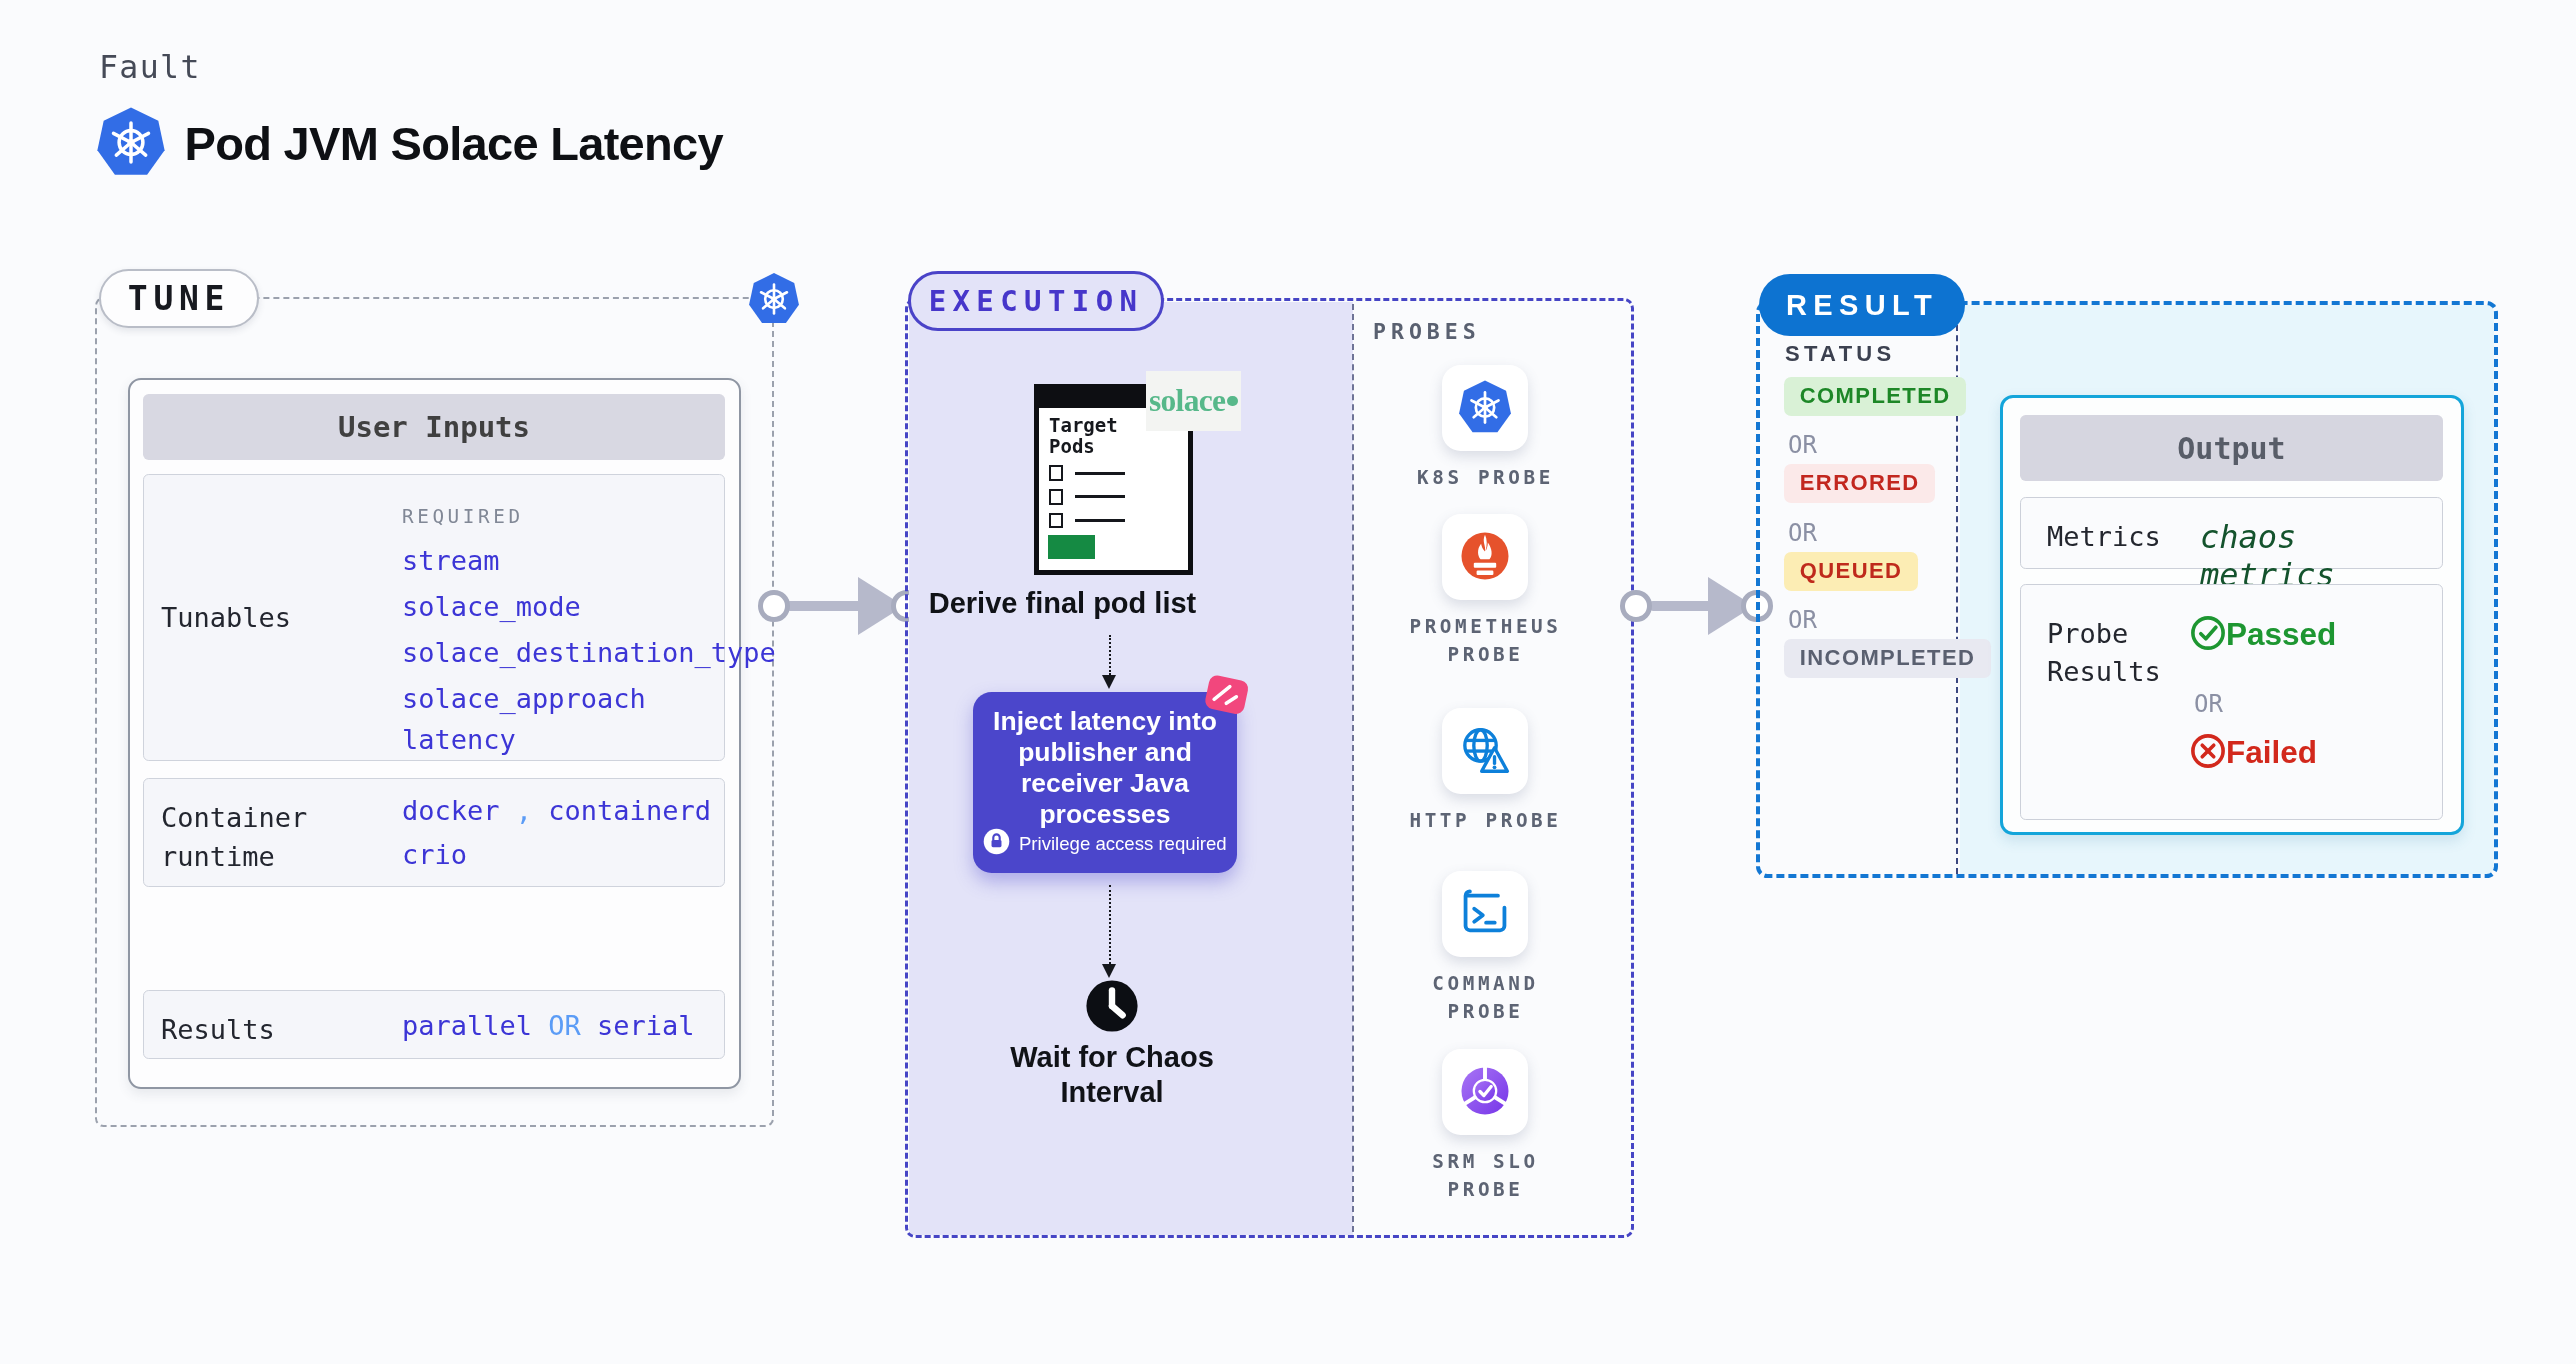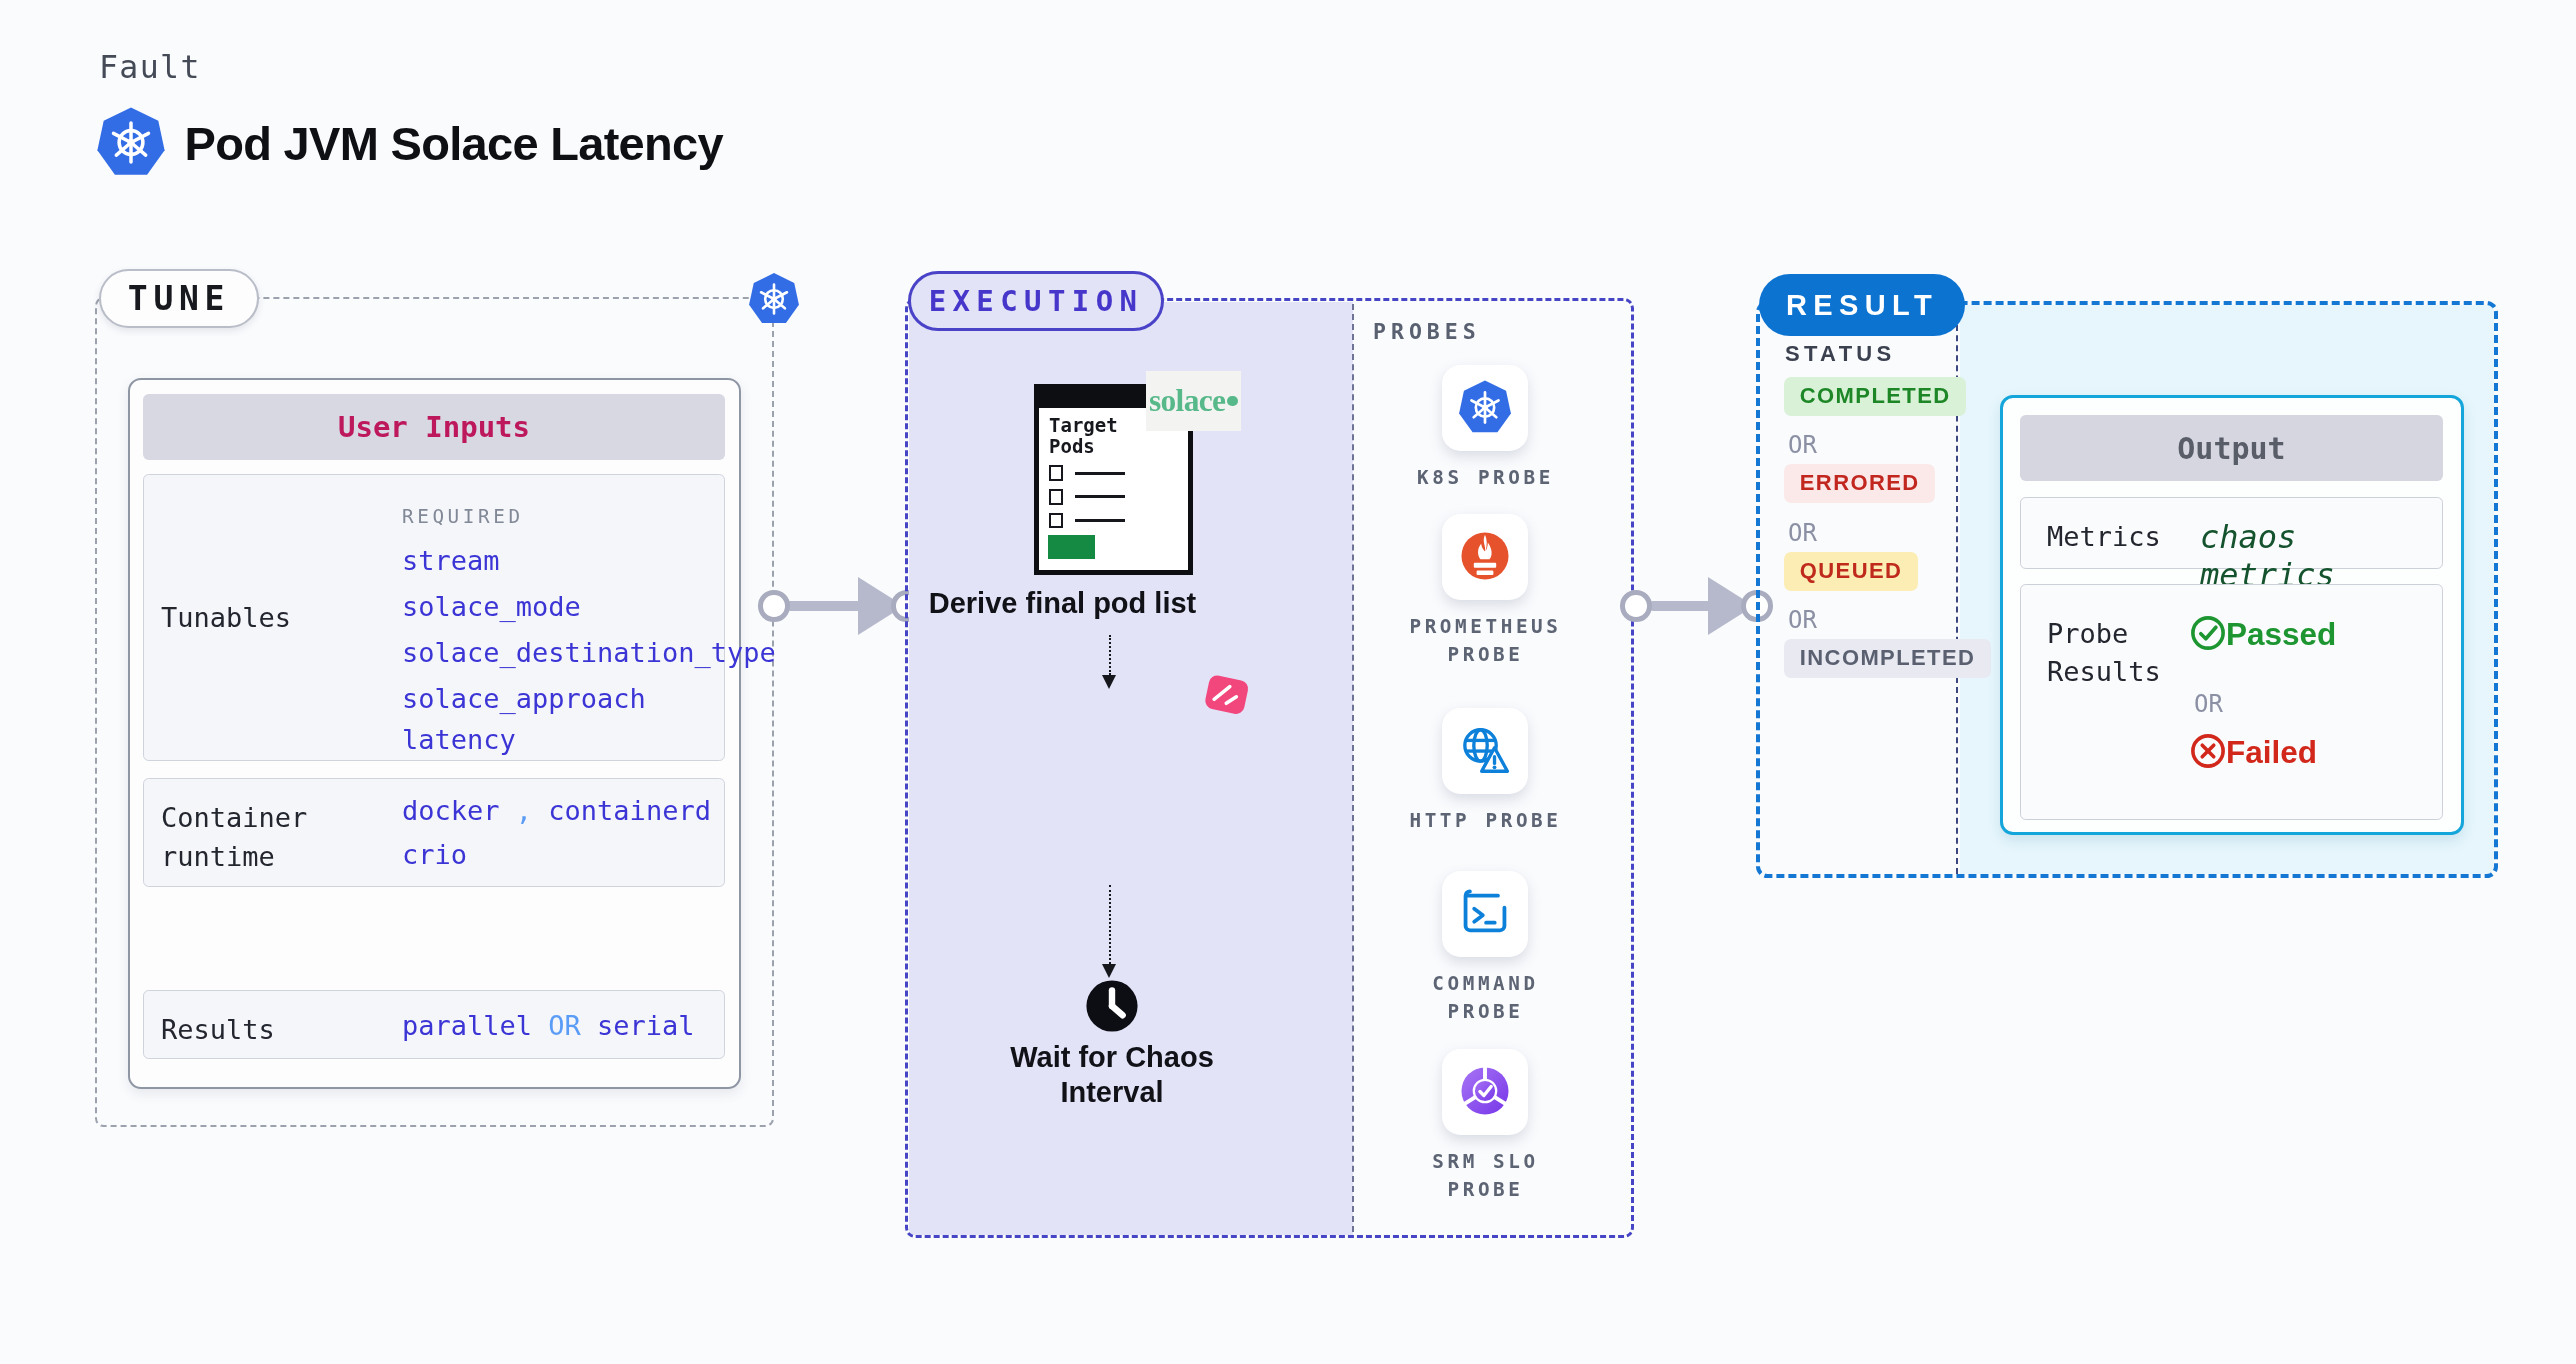--- a/index.html
+++ b/index.html
@@ -24,21 +24,21 @@
   .result-badge { left:1759px; top:274px; width:206px; height:62px; background:#0d73d1; }
   .result-badge span { font-size:29px; font-weight:bold; letter-spacing:6.4px; color:#ffffff; }
 
   
   .tune-box { left:95px; top:297px; width:679px; height:830px; border:2.9px dashed #9ba1ad; border-radius:8.6px; }
   .tune-k8s { left:748px; top:272px; }
   .ui-card { left:128px; top:378px; width:613px; height:711px; background:#fdfdfe; border:2.9px solid #8f96a3;
              border-radius:13px; box-shadow:0 4.3px 11.5px rgba(60,66,90,.10); }
   .ui-header { left:143px; top:394px; width:582px; height:66px; background:#d8d8e2; border-radius:5.7px;
                display:flex; align-items:center; justify-content:center; }
-  .ui-header span { font-size:29px; font-weight:bold; color:#be185d; }
+  .ui-header span { font-size:29px; font-weight:bold; color:#404040; }
   .ui-row { background:#f5f6fa; border:1.4px solid #cfd3dc; border-radius:5.7px; position:absolute; }
   .row-label { font-size:27px; color:#23262f; line-height:1.45; }
   .blue-val { font-size:27px; color:#3c35d6; }
   .lightblue { color:#5b9cf6; }
   .required-label { font-size:19.3px; color:#818896; letter-spacing:3.6px; }
 
   
   .arrow-line { position:absolute; height:10px; background:#b6b9cb; border-radius:5px; }
   .arrow-head { position:absolute; width:0; height:0; border-left:46px solid #b6b9cb;
                 border-top:29px solid transparent; border-bottom:29px solid transparent; }
@@ -214,20 +214,33 @@
   <div class="abs solace-box">
     <span class="solace-text">solace</span>
       <span class="solace-dot"></span>
   </div>
 
   <div class="flow-caption" style="left:919px; top:586px; width:287px;">Derive final pod list</div>
 
   <div class="dotted-conn" style="left:1109px; top:635px; height:40px;"></div>
   <div class="down-head" style="left:1102px; top:675px;"></div>
 
+  <div class="abs inject-box">
+    <div class="inject-text">Inject latency into publisher and receiver Java processes</div>
+    <div class="privilege-row">
+      <span>
+        <svg width="27" height="27" viewBox="0 0 38 38">
+          <circle cx="19" cy="19" r="18" fill="#ffffff"></circle>
+          <path d="M14.5 17 v-3.5 a4.5 4.5 0 0 1 9 0 V17" stroke="#4b46cb" stroke-width="3" fill="none"></path>
+          <rect x="12" y="17" width="14" height="10" rx="2" fill="#4b46cb"></rect>
+        </svg>
+      </span>
+      <span>Privilege access required</span>
+    </div>
+  </div>
   <div class="abs pink-icon">
     <svg width="44" height="39" viewBox="0 0 62 54">
       <rect x="2" y="2" width="56" height="48" rx="12" fill="#f2477d"></rect>
       <line x1="14" y1="36" x2="32" y2="14" stroke="#ffffff" stroke-width="5" stroke-linecap="round"></line>
       <line x1="32" y1="38" x2="44" y2="26" stroke="#ffffff" stroke-width="5" stroke-linecap="round"></line>
     </svg>
   </div>
 
   <div class="dotted-conn" style="left:1109px; top:885px; height:79px;"></div>
   <div class="down-head" style="left:1102px; top:964px;"></div>

